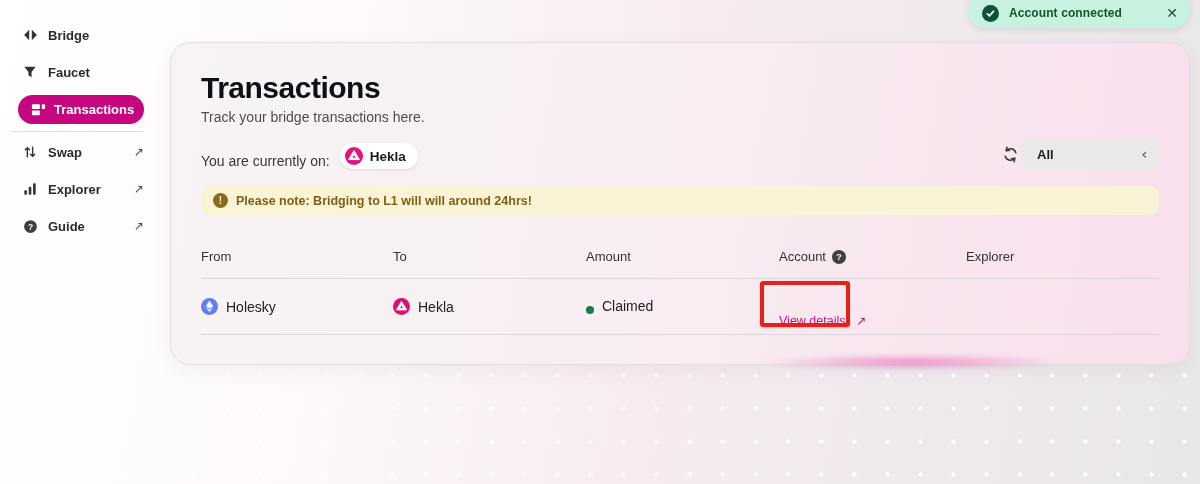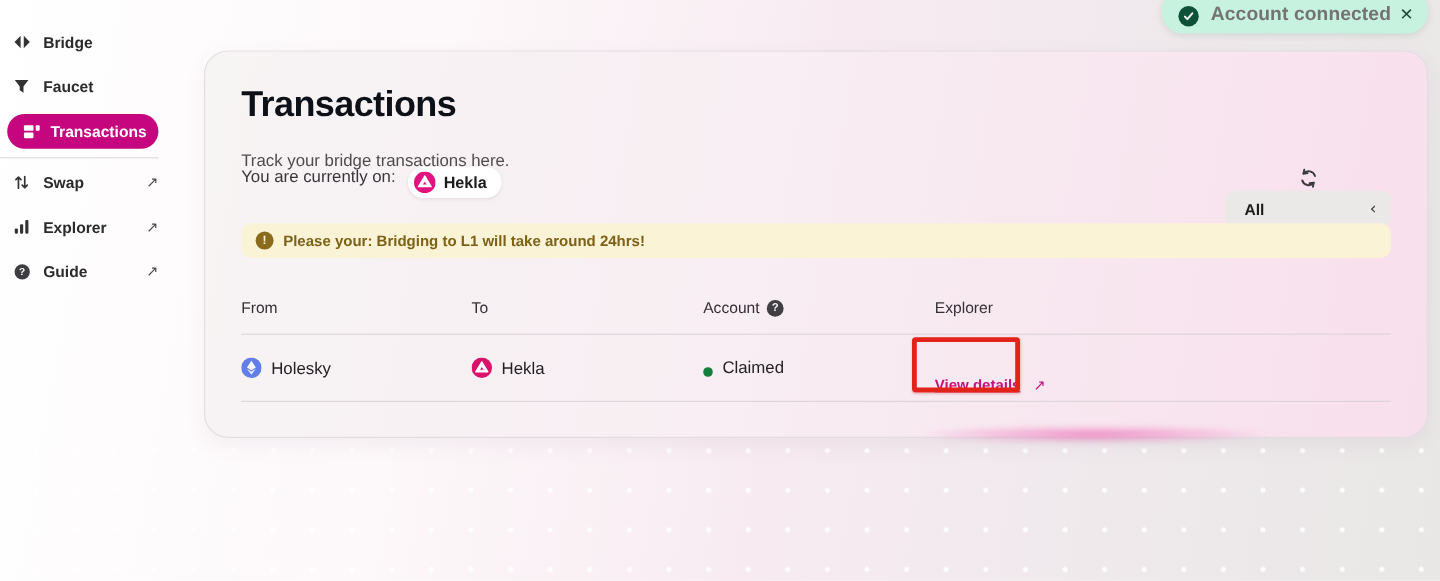--- a/index.html
+++ b/index.html
@@ -9,21 +9,21 @@
     position:relative;
     background:linear-gradient(100deg,#ffffff 0%,#fdf8fa 30%,#f7ebf1 55%,#efe9ec 78%,#e9e7e6 100%);
   }
   .dots {
     position:absolute; left:0; top:368; top:368px; width:1200px; height:116px;
     background-image:radial-gradient(circle,rgba(255,255,255,.9) 1.6px,rgba(255,255,255,0) 2.6px);
     background-size:33px 33px; background-position:13px 24px;
     pointer-events:none;
   }
   
-  .sidebar { position:absolute; left:0; top:0; width:150px; height:360px;padding-left:37px; }
+  .sidebar { position:absolute; left:12px; top:0; width:150px; height:360px;padding-left:37px; }
   .side-item {
     position:absolute; left:10px; width:122px; height:22px;
     display:flex; align-items:center; gap:10px;
     font-size:13px; font-weight:600; color:#2b2b2b; cursor:pointer;
   }
   .side-item .ext {
     margin-left:auto; font-family:"DejaVu Sans",sans-serif;
     font-size:12px; color:#4a4a4a; font-weight:400;
   }
   .side-icon { width:16px; height:16px; display:inline-flex; align-items:center; justify-content:center; flex:none; }
@@ -36,44 +36,44 @@
   
   .toast {
     position:absolute; left:968px; top:-9px; width:222px; height:37px;
     background:#c8f2e0; border-radius:18px; display:flex; align-items:center;
     padding:0 12px 0 14px; box-shadow:0 2px 6px rgba(20,80,60,.12);
   }
   .toast-check {
     width:17px; height:17px; border-radius:50%; background:#0d5138; flex:none;
     display:flex; align-items:center; justify-content:center; margin-top:7px;
   }
-  .toast-label { margin-left:10px; margin-top:7px; font-size:16px; font-weight:700; color:#737373; letter-spacing:.1px; }
+  .toast-label { margin-left:10px; margin-top:7px; font-size:12px; font-weight:700; color:#14532d; letter-spacing:.1px; }
   .toast-close { margin-left:auto; margin-top:7px; font-family:"DejaVu Sans",sans-serif; font-size:14px; color:#24493b; cursor:pointer; }
   
   .card {
     position:absolute; left:170px; top:42px; width:1020px; height:323px;
     border-radius:20px; border:1px solid #e4dce1;
     background:linear-gradient(100deg,#f7f4f4 0%,#f8eef3 45%,#f8dfec 100%);
     box-shadow:0 6px 18px rgba(120,90,110,.07);
   }
   .card-glow {
     position:absolute; left:58%; bottom:-6px; width:300px; height:16px;
     background:radial-gradient(ellipse at center,rgba(228,36,150,.45),rgba(228,36,150,0) 70%);
     filter:blur(2px); pointer-events:none;
   }
   .title { position:absolute; left:30px; top:28px; font-size:30px; font-weight:800; letter-spacing:-.5px; color:#0d1117; }
-  .subtitle { position:absolute; left:30px; top:82px; font-size:14px; color:#4f4b4e; }
-  .net-row { position:absolute; left:30px; top:96px; width:958px; height:30px; display:flex; align-items:flex-start; }
+  .subtitle { position:absolute; left:30px; top:66px; font-size:14px; color:#4f4b4e; }
+  .net-row { position:absolute; left:30px; top:96px; width:958px; height:30px; display:flex; align-items:flex-end; }
   .net-label { font-size:14px; color:#39353a; }
   .net-badge {
     margin-left:10px; background:#ffffff; border-radius:15px; height:26px;
     display:flex; align-items:center; gap:7px; padding:0 12px 0 5px;
     box-shadow:0 1px 3px rgba(80,40,70,.12); font-size:13.5px; font-weight:600; color:#1c1a1d;
   }
-  .controls { margin-left:auto; display:flex; align-items:center; gap:2px;flex-direction:column; }
+  .controls { margin-left:auto; display:flex; align-items:center; gap:2px; }
   .refresh-btn { width:18px; height:18px; cursor:pointer; display:flex; align-items:center; justify-content:center; }
   .dropdown {
     width:138px; height:30px; background:#ebe8e8; border-radius:8px;
     display:flex; align-items:center; padding:0 12px 0 16px; cursor:pointer;
   }
   .dropdown-value { font-size:13px; font-weight:700; color:#1d1b1c; }
   .chev { margin-left:auto; font-family:"DejaVu Sans",sans-serif; font-size:14px; color:#3c3a3b; }
   .notice {
     position:absolute; left:30px; top:143px; width:958px; height:29px;
     background:#fbf3d6; border-radius:9px; display:flex; align-items:center; gap:8px; padding:0 12px;
@@ -89,21 +89,21 @@
   .help-ic {
     width:14px; height:14px; border-radius:50%; background:#413f44; color:#f6f2f4;
     font-size:9.5px; font-weight:700; display:flex; align-items:center; justify-content:center; cursor:pointer;
   }
   .divider { position:absolute; left:30px; width:958px; height:1px; background:#ddd5d9; }
   .d1 { top:235px; } .d2 { top:291px; }
   .trow { top:235px; height:56px; font-size:14px; font-weight:500; color:#232125; }
   .cell { display:flex; align-items:flex-end; gap:8px; }
   .coin { width:17px; height:17px; flex:none; display:flex; }
   .status-dot { width:8px; height:8px; border-radius:50%; background:#15803d; flex:none; }
-  .view-link { font-size:12.5px; font-weight:700; color:#c2127c; text-decoration:underline; cursor:pointer;margin-top:30px; }
+  .view-link { font-size:12.5px; font-weight:400; color:#c2127c; text-decoration:underline; cursor:pointer;margin-top:30px; }
   .view-arrow { font-family:"DejaVu Sans",sans-serif; font-size:12px; color:#c2127c; margin-left:3px; text-decoration:none; display:inline-block; }
   
   .red-rect {
     position:absolute; left:760px; top:281px; width:90px; height:46px;
     border:4px solid #e3221a; border-radius:3px; pointer-events:none;
     box-shadow:0 1px 2px rgba(180,30,20,.25);
   }
 </style>
 </head>
 <body>
@@ -215,29 +215,32 @@
       </span>
       <div class="dropdown">
         <span class="dropdown-value">All</span>
         <span class="chev">‹</span>
       </div>
     </div>
   </div>
 
   <div class="notice">
     <span class="warn-ic">!</span>
-    <span class="notice-text">Please your: Bridging to L1 will take around 24hrs!</span>
+    <span class="notice-text">Please note: Bridging to L1 will will around 24hrs!</span>
   </div>
 
   <div class="grid thead">
     <div class="th">
         <span>From</span>
       </div>
     <div class="th">
         <span>To</span>
+      </div>
+    <div class="th">
+        <span>Amount</span>
       </div>
     <div class="th">
       <span>Account</span>
       <span class="help-ic">?</span>
     </div>
     <div class="th">
         <span>Explorer</span>
       </div>
   </div>
 

